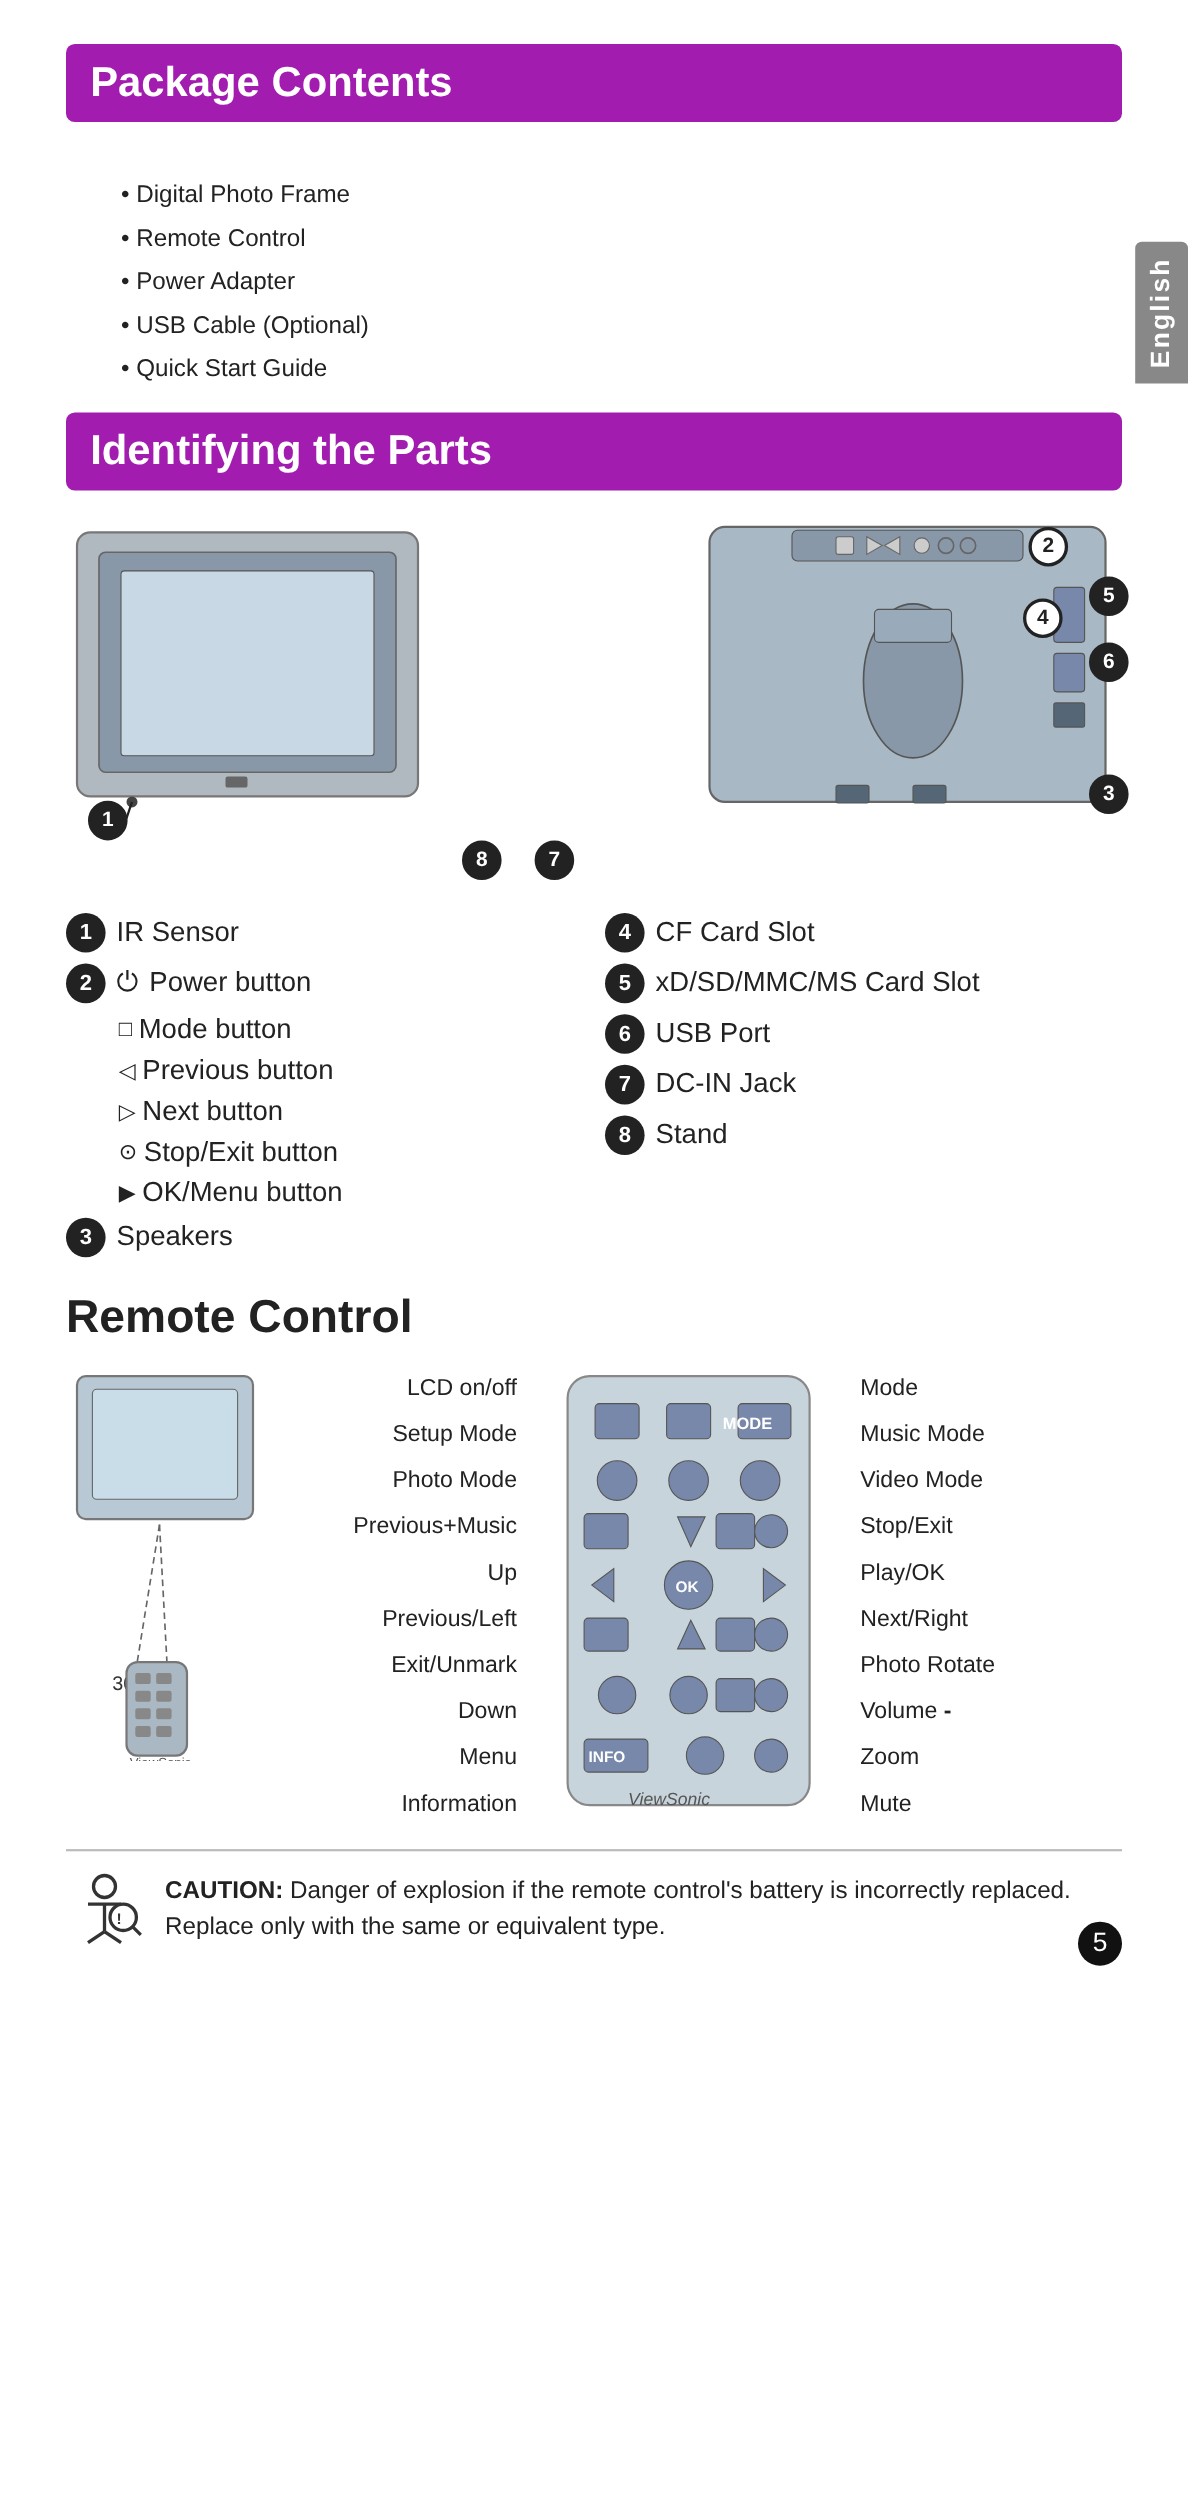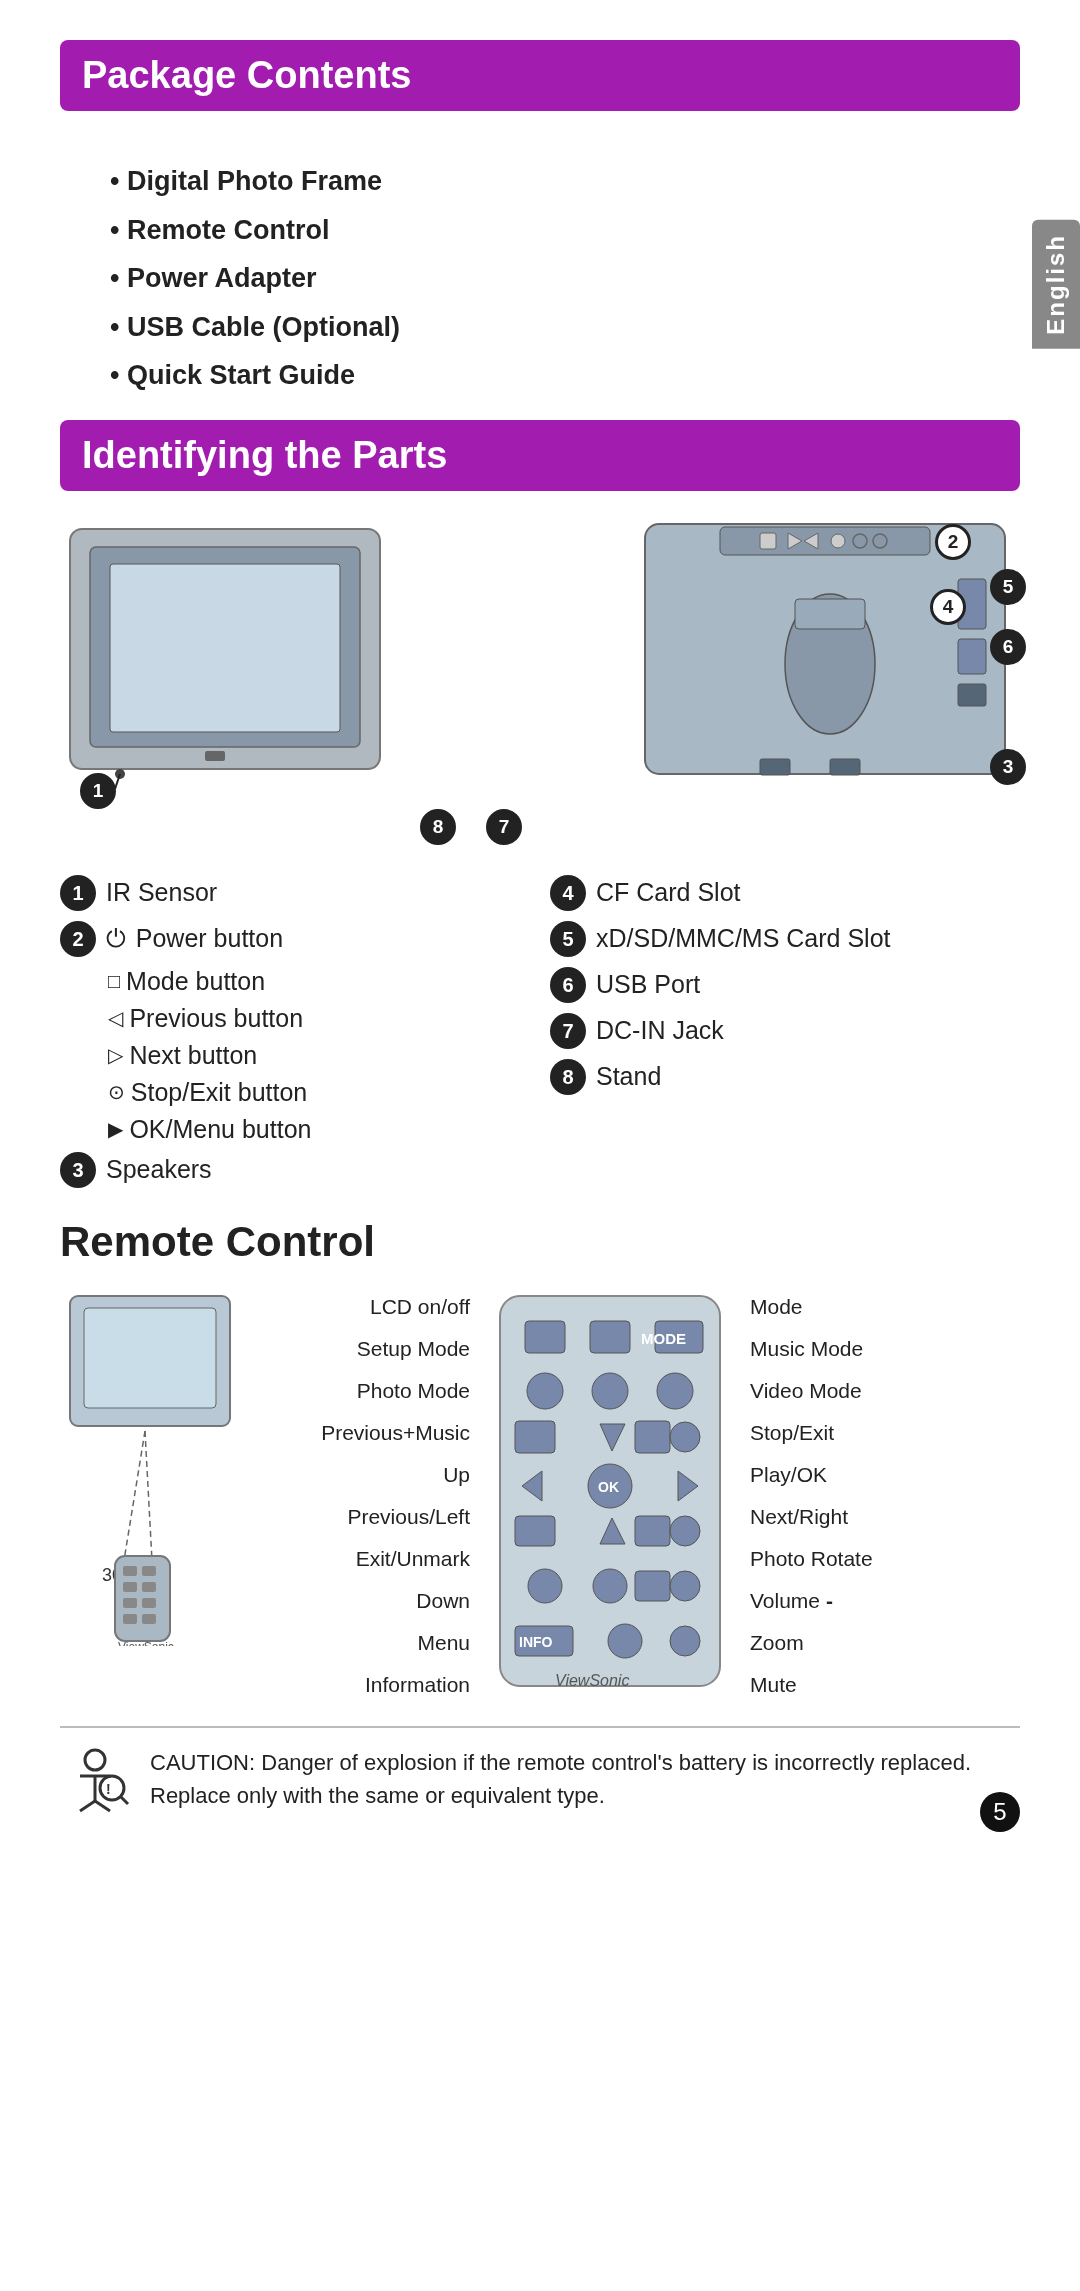--- a/index.html
+++ b/index.html
@@ -45,23 +45,22 @@
       padding: 14px 22px;
       border-radius: 8px;
       margin-bottom: 28px;
       margin-top: 10px;
     }
 
     
     .package-list {
       list-style: none;
       padding: 18px 0 10px 50px;
-      font-size: 27px;
+      font-size: 22px;
       line-height: 1.8;
-      font-weight: bold;
     }
     .package-list li::before {
       content: "• ";
     }
 
     
     .parts-diagram {
       display: flex;
       gap: 30px;
       align-items: flex-start;
@@ -171,21 +170,21 @@
     }
 
     .remote-left {
       width: 200px;
       flex-shrink: 0;
     }
 
     
     .remote-labels-container {
       display: flex;
-      gap: 0;
+      gap: 16px;
       position: relative;
     }
 
     .remote-labels-left {
       width: 200px;
       text-align: right;
       font-size: 21px;
       line-height: 2.0;
       padding-right: 10px;
     }
@@ -217,21 +216,21 @@
       width: 70px;
       flex-shrink: 0;
     }
 
     .caution-text {
       font-size: 22px;
       line-height: 1.5;
     }
 
     .caution-text strong {
-      font-weight: normal;
+      font-weight: bold;
     }
 
     
     .page-number {
       position: absolute;
       bottom: 30px;
       right: 60px;
       font-size: 24px;
       background: #111;
       color: #fff;

